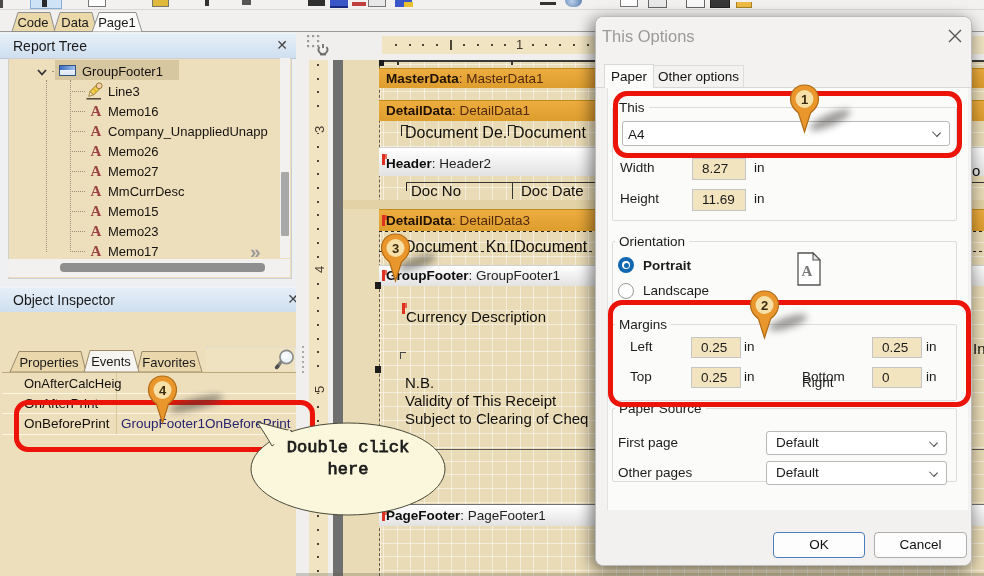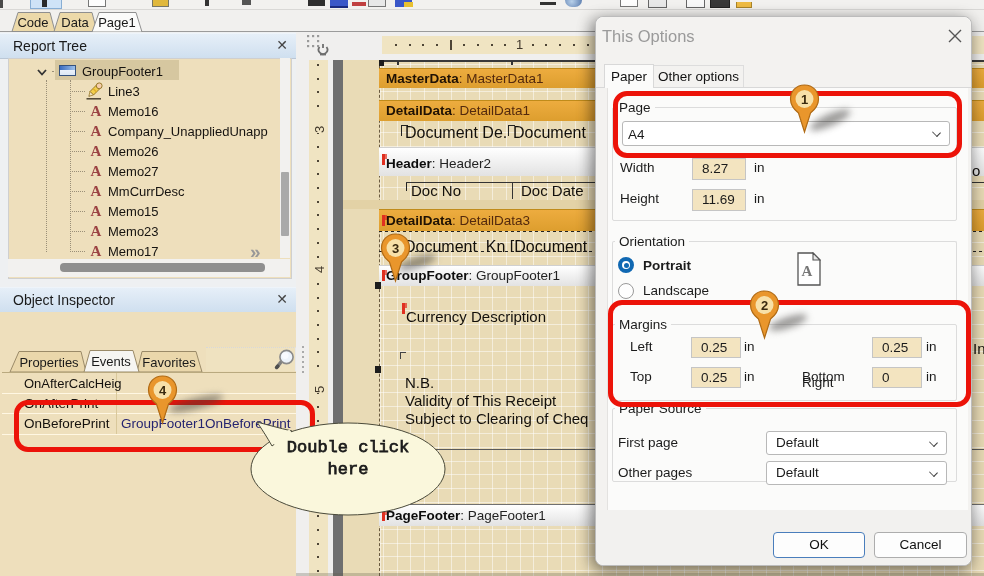--- a/index.html
+++ b/index.html
@@ -131,21 +131,21 @@
       <div class="treeitem" style="top:244px;">Memo17</div>
   </div>
 
   <div class="abs" style="left:280px;top:58px;width:10px;height:200px;background:#f2f1ef;"></div>
   <div class="abs" style="left:281px;top:172px;width:8px;height:64px;background:#a9a9a9;border-radius:1px;"></div>
 
   <div class="abs" style="left:8px;top:259px;width:282px;height:18px;background:#f2f1ef;"></div>
   <div class="abs" style="left:60px;top:263px;width:205px;height:9px;background:#8f8f8f;border-radius:4px;"></div>
   <div class="abs" style="left:250px;top:241px;width:24px;height:20px;color:#999;font-size:19px;font-weight:bold;">»</div>
 
-  <div class="phead" style="top:287px;">
+  <div class="phead" style="top:287px;padding-left:11px;">
       <span class="t">Object Inspector</span>
       <span class="x">✕</span>
     </div>
   <div class="abs" style="left:0;top:312px;width:296px;height:264px;background:#eedfbc;"></div>
 
   <div class="abs" style="left:0;top:345px;width:296px;height:27px;"></div>
   <svg class="abs" style="left:8px;top:350px;" width="200" height="22" viewBox="0 0 200 22">
     <path d="M11 1.5 L73 1.5 L78 22 L2 22 Z" fill="#ead7ab" stroke="#9a8a68" stroke-width="1"></path>
     <path d="M134 1.5 L188 1.5 L194 22 L129 22 Z" fill="#ead7ab" stroke="#9a8a68" stroke-width="1"></path>
     <path d="M82 0.5 L125 0.5 L131 22 L76 22 Z" fill="#f6f5f2" stroke="#9a8a68" stroke-width="1"></path>
@@ -296,21 +296,21 @@
 
     <div class="abs" style="left:596px;top:64px;width:375px;height:24px;background:#f3f2f0;"></div>
     <div class="abs" style="left:596px;top:87px;width:375px;height:1px;background:#d8d8d8;"></div>
     <div class="abs" style="left:604px;top:64px;width:50px;height:24px;background:#fbfbfa;border:1px solid #d8d8d8;border-bottom:none;box-sizing:border-box;font-size:13.5px;color:#111;text-align:center;line-height:23px;z-index:2;">Paper</div>
     <div class="abs" style="left:654px;top:65px;width:90px;height:22px;background:#f3f2f0;border-right:1px solid #ddd;border-top:1px solid #ddd;box-sizing:border-box;font-size:13.5px;color:#111;text-align:center;line-height:22px;">Other options</div>
 
     <div class="abs" style="left:596px;top:88px;width:375px;height:422px;background:#f3f2f0;"></div>
     <div class="abs" style="left:607px;top:88px;width:361px;height:422px;background:#fbfbfa;border-left:1px solid #e3e2e0;box-sizing:border-box;"></div>
 
     <div class="fs" style="left:612px;top:107px;width:345px;height:114px;">
-      <span class="fslegend">Page</span>
+      <span class="fslegend">This</span>
     </div>
     <div class="combo" style="left:622px;top:121px;width:328px;height:25px;">
         <span class="ct" style="left:5px;top:5px;">A4</span>
         <span class="cchev"></span>
       </div>
     <div class="dlabel" style="left:620px;top:160px;">Width</div>
     <div class="valbox" style="left:692px;top:158px;width:54px;height:22px;">8.27</div>
     <div class="dlabel" style="left:754px;top:160px;">in</div>
     <div class="dlabel" style="left:620px;top:191px;">Height</div>
     <div class="valbox" style="left:692px;top:189px;width:54px;height:22px;">11.69</div>

